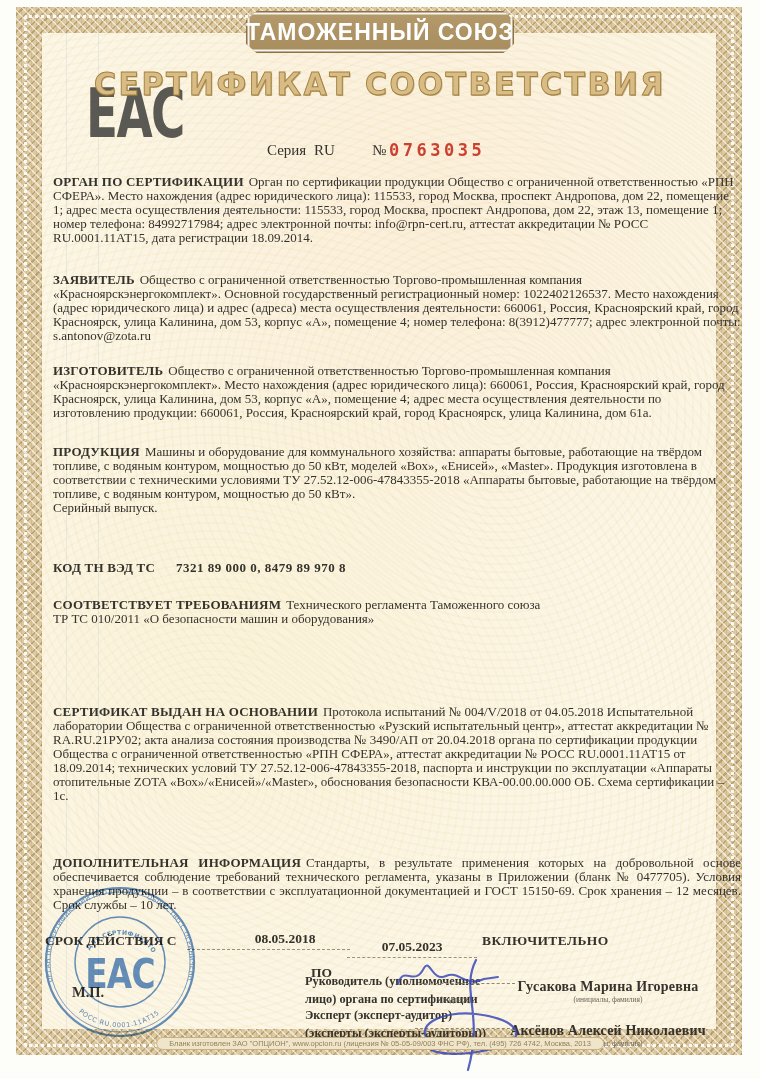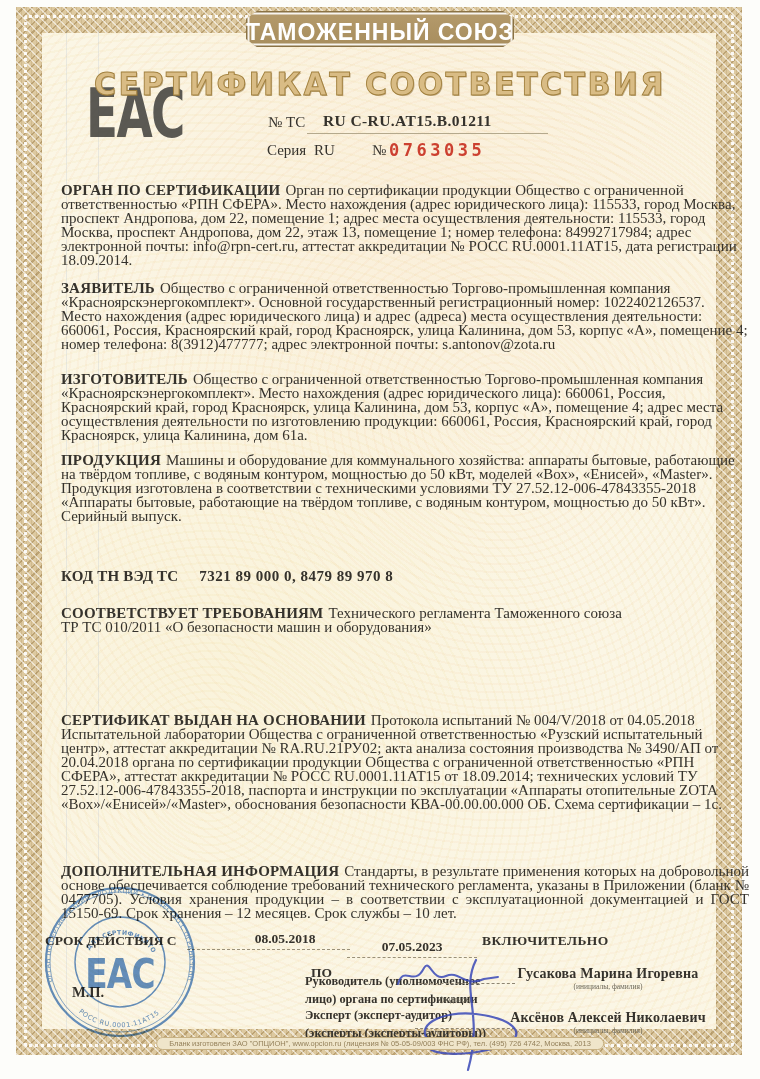--- a/index.html
+++ b/index.html
@@ -18,58 +18,58 @@
       radial-gradient(circle at 58% 18%, rgba(243,176,118,.10), transparent 42%),
       radial-gradient(circle at 30% 62%, rgba(240,220,140,.12), transparent 45%),
       repeating-radial-gradient(circle at 68% 38%, rgba(238,168,110,.07) 0 2px, transparent 2px 8px),
       repeating-radial-gradient(circle at 25% 75%, rgba(228,205,115,.09) 0 2px, transparent 2px 8px);}
   .crease{position:absolute;top:30px;bottom:30px;width:1px;background:rgba(140,165,200,.17);}
   
   .eac-logo{position:absolute;left:86px;top:80px;font-family:"DejaVu Sans",sans-serif;
     font-weight:bold;font-size:60px;line-height:60px;color:#454440;letter-spacing:-2px;
     transform:scale(.78,1.12);transform-origin:left top;opacity:.88;}
   .banner{position:absolute;left:50%;top:11px;transform:translateX(-50%);
-    width:268px;height:36px;line-height:42px;text-align:center;
+    width:268px;height:42px;line-height:42px;text-align:center;
     background:linear-gradient(#b59b6c,#a78d5d);
     clip-path:polygon(4% 0,96% 0,100% 22%,100% 78%,96% 100%,4% 100%,0 78%,0 22%);
     box-shadow:inset 0 0 0 1.5px #8a7244, inset 0 0 0 3.5px rgba(255,255,255,.9);
     font-family:"Liberation Sans",sans-serif;font-weight:bold;font-size:23px;color:#fff;
     letter-spacing:1px;}
   .cert-title{position:absolute;left:0;right:0;top:66px;text-align:center;
     font-family:"DejaVu Sans",sans-serif;font-weight:bold;font-size:30px;
     color:#d9bc85;-webkit-text-stroke:.9px #a2813f;letter-spacing:2.5px;
     text-shadow:1px 1.5px 0 rgba(138,106,49,.5);transform:scaleY(1.08);}
   .no-line,.series-line{position:absolute;left:0;width:760px;height:24px;font-size:15px;}
   .no-line{top:112px;}
   .series-line{top:140px;}
   .fld{position:absolute;}
   .no-value{left:307px;top:0;width:225px;height:21px;border-bottom:1px solid #b4a98d;
     font-weight:bold;font-size:15.5px;padding-left:16px;letter-spacing:.4px;}
   .serial{font-family:"DejaVu Sans Mono",monospace;font-weight:bold;font-size:17px;
     color:#cc4030;letter-spacing:3.5px;}
   
-  .sec{position:absolute;left:45px;width:688px;margin:16px;font-size:15px;line-height:14px;}
+  .sec{position:absolute;left:45px;width:688px;margin:8px;font-size:13px;line-height:14px;}
   .lbl{font-weight:600;letter-spacing:.2px;margin-right:5px;}
   .txt-pre{white-space:pre-line;}
   .kodval{font-weight:bold;margin-left:16px;letter-spacing:.5px;}
   
   .validity{position:absolute;left:45px;top:929px;width:688px;height:26px;font-size:13.5px;}
   .vlabel{position:absolute;left:0;top:4px;font-weight:600;}
   .vdate{position:absolute;top:2px;width:130px;text-align:center;font-weight:bold;
     border-bottom:1px dashed #9a9078;padding-bottom:2px;}
   .d1{left:142px;padding-left:33px;} .d2{left:302px;margin-top:8px;}
   .vpo{position:absolute;left:266px;top:4px;font-weight:600;margin-top:32px;}
   .vincl{position:absolute;left:437px;top:4px;font-weight:600;letter-spacing:.4px;}
   
   .mp{position:absolute;left:72px;top:984px;font-size:14.5px;font-weight:600;}
   .role{position:absolute;left:305px;width:205px;font-size:12.3px;line-height:18px;font-weight:600;}
   .sig-line{position:absolute;border-bottom:1px dashed #8f8673;}
   .sig-cap{position:absolute;font-size:7.5px;color:#6b6657;}
   .namewrap{position:absolute;left:508px;width:200px;text-align:center;}
-  .pname{font-size:14px;font-weight:600;letter-spacing:.2px;}
+  .pname{font-size:14px;font-weight:600;letter-spacing:.2px;margin-top:13px;}
   .pcap{font-size:7.5px;color:#6b6657;margin-top:0px;}
   
   .stamp{position:absolute;left:42px;top:884px;opacity:.88;mix-blend-mode:multiply;}
   .scribbles{position:absolute;left:380px;top:952px;opacity:.85;}
   
   .fineprint{position:absolute;left:50%;top:1037px;transform:translateX(-50%);
     background:#efe5ca;border:1px solid #c7b184;border-radius:8px;
     padding:1px 12px;font-family:"Liberation Sans",sans-serif;font-size:7.5px;
     color:#94805a;white-space:nowrap;}
 </style>
@@ -85,24 +85,20 @@
 
   <div class="crease" style="left:66px;"></div>
   <div class="crease" style="left:98px;"></div>
 
   <div class="eac-logo">EAC</div>
 
   <div class="banner">ТАМОЖЕННЫЙ СОЮЗ</div>
 
   <div class="cert-title">СЕРТИФИКАТ СООТВЕТСТВИЯ</div>
 
-  <div class="no-line">
-    <span class="fld" style="left:268px;top:2px;">№ ТС</span>
-    <span class="fld no-value">RU C-RU.AT15.B.01211</span>
-  </div>
 
   <div class="series-line">
     <span class="fld" style="left:267px;top:2px;">Серия</span>
     <span class="fld" style="left:314px;top:2px;">RU</span>
     <span class="fld" style="left:372px;top:2px;">№</span>
     <span class="fld serial" style="left:389px;top:0;">0763035</span>
   </div>
 
   <p class="sec" style="top:167px;">
     <span class="lbl">ОРГАН ПО СЕРТИФИКАЦИИ</span><span class="txt">Орган по сертификации продукции Общество с ограниченной ответственностью «РПН СФЕРА». Место нахождения (адрес юридического лица): 115533, город Москва, проспект Андропова, дом 22, помещение 1; адрес места осуществления деятельности: 115533, город Москва, проспект Андропова, дом 22, этаж 13, помещение 1; номер телефона: 84992717984; адрес электронной почты: info@rpn-cert.ru, аттестат аккредитации № РОСС RU.0001.11АТ15, дата регистрации 18.09.2014.</span>

